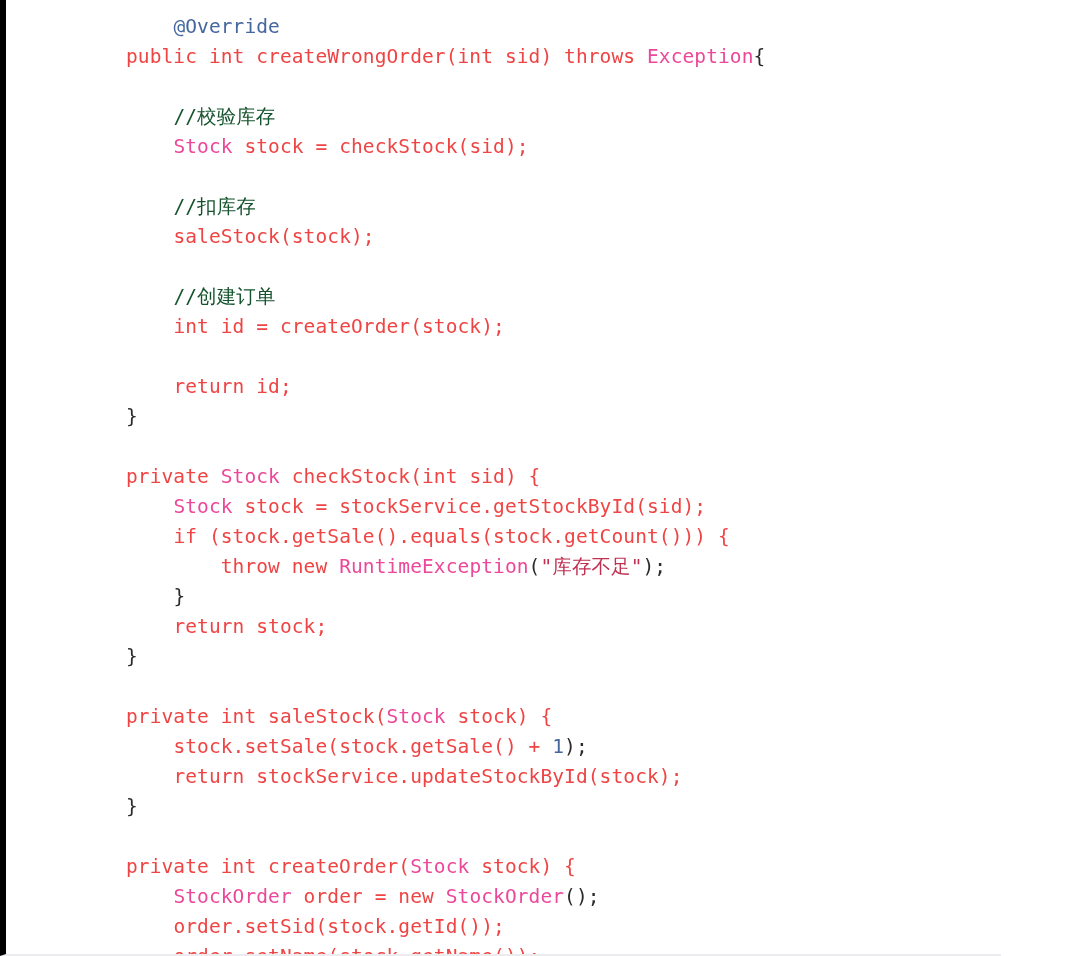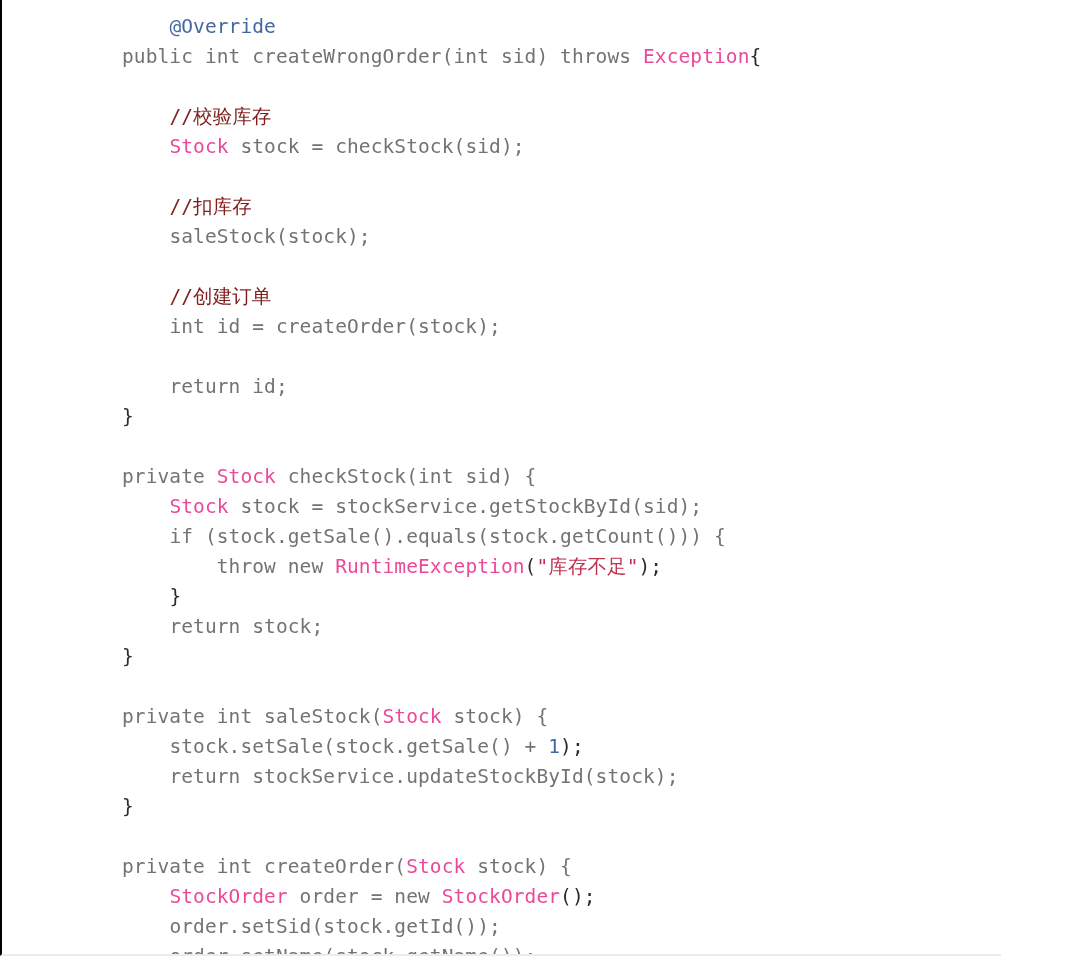--- a/index.html
+++ b/index.html
@@ -13,21 +13,21 @@
     overflow: hidden;
     font-family: "DejaVu Sans Mono", "Liberation Mono", monospace;
   }
 
   #code-block {
     position: relative;
     width: 1001px;
     height: 956px;
     box-sizing: border-box;
     background: #ffffff;
-    border-left: 2px solid #000000;
+    border-left: 6px solid #000000;
     border-bottom: 2px solid #ececee;
     overflow: hidden;
   }
 
   #code-lines {
     position: absolute;
     left: 0;
     top: -8px;
     width: 100%;
     padding-left: 120px;
@@ -40,25 +40,25 @@
   }
 
   .code-line {
     height: 30px;
     white-space: pre;
     font-family: "DejaVu Sans Mono", "Liberation Mono", monospace;
   }
 
   .code-line.blank { color: transparent; }
 
-  .tok-plain   { color: #737373; }
+  .tok-plain   { color: #ef4444; }
   .tok-type    { color: #ec4899; }
   .tok-anno    { color: #44679e; }
   .tok-num     { color: #44679e; }
-  .tok-comment { color: #7f1d1d; }
+  .tok-comment { color: #14532d; }
   .tok-string  { color: #c03050; }
   .tok-punct   { color: #2b2b2b; }
 </style>
 </head>
 <body>
 
 <div id="code-block">
   <pre id="code-lines"><div class="code-line"><span class="tok-plain">    </span><span class="tok-anno">@Override</span></div><div class="code-line"><span class="tok-plain">public int createWrongOrder(int sid) throws </span><span class="tok-type">Exception</span><span class="tok-punct">{</span></div><div class="code-line blank">&nbsp;</div><div class="code-line"><span class="tok-plain">    </span><span class="tok-comment">//校验库存</span></div><div class="code-line"><span class="tok-plain">    </span><span class="tok-type">Stock</span><span class="tok-plain"> stock = checkStock(sid);</span></div><div class="code-line blank">&nbsp;</div><div class="code-line"><span class="tok-plain">    </span><span class="tok-comment">//扣库存</span></div><div class="code-line"><span class="tok-plain">    </span><span class="tok-plain">saleStock(stock);</span></div><div class="code-line blank">&nbsp;</div><div class="code-line"><span class="tok-plain">    </span><span class="tok-comment">//创建订单</span></div><div class="code-line"><span class="tok-plain">    </span><span class="tok-plain">int id = createOrder(stock);</span></div><div class="code-line blank">&nbsp;</div><div class="code-line"><span class="tok-plain">    </span><span class="tok-plain">return id;</span></div><div class="code-line"><span class="tok-punct">}</span></div><div class="code-line blank">&nbsp;</div><div class="code-line"><span class="tok-plain">private </span><span class="tok-type">Stock</span><span class="tok-plain"> checkStock(int sid) {</span></div><div class="code-line"><span class="tok-plain">    </span><span class="tok-type">Stock</span><span class="tok-plain"> stock = stockService.getStockById(sid);</span></div><div class="code-line"><span class="tok-plain">    </span><span class="tok-plain">if (stock.getSale().equals(stock.getCount())) {</span></div><div class="code-line"><span class="tok-plain">        </span><span class="tok-plain">throw new </span><span class="tok-type">RuntimeException</span><span class="tok-punct">(</span><span class="tok-string">"库存不足"</span><span class="tok-punct">);</span></div><div class="code-line"><span class="tok-plain">    </span><span class="tok-punct">}</span></div><div class="code-line"><span class="tok-plain">    </span><span class="tok-plain">return stock;</span></div><div class="code-line"><span class="tok-punct">}</span></div><div class="code-line blank">&nbsp;</div><div class="code-line"><span class="tok-plain">private int saleStock(</span><span class="tok-type">Stock</span><span class="tok-plain"> stock) {</span></div><div class="code-line"><span class="tok-plain">    </span><span class="tok-plain">stock.setSale(stock.getSale() + </span><span class="tok-num">1</span><span class="tok-punct">);</span></div><div class="code-line"><span class="tok-plain">    </span><span class="tok-plain">return stockService.updateStockById(stock);</span></div><div class="code-line"><span class="tok-punct">}</span></div><div class="code-line blank">&nbsp;</div><div class="code-line"><span class="tok-plain">private int createOrder(</span><span class="tok-type">Stock</span><span class="tok-plain"> stock) {</span></div><div class="code-line"><span class="tok-plain">    </span><span class="tok-type">StockOrder</span><span class="tok-plain"> order = new </span><span class="tok-type">StockOrder</span><span class="tok-punct">();</span></div><div class="code-line"><span class="tok-plain">    </span><span class="tok-plain">order.setSid(stock.getId());</span></div><div class="code-line"><span class="tok-plain">    </span><span class="tok-plain">order.setName(stock.getName());</span></div></pre>
 </div>
 

